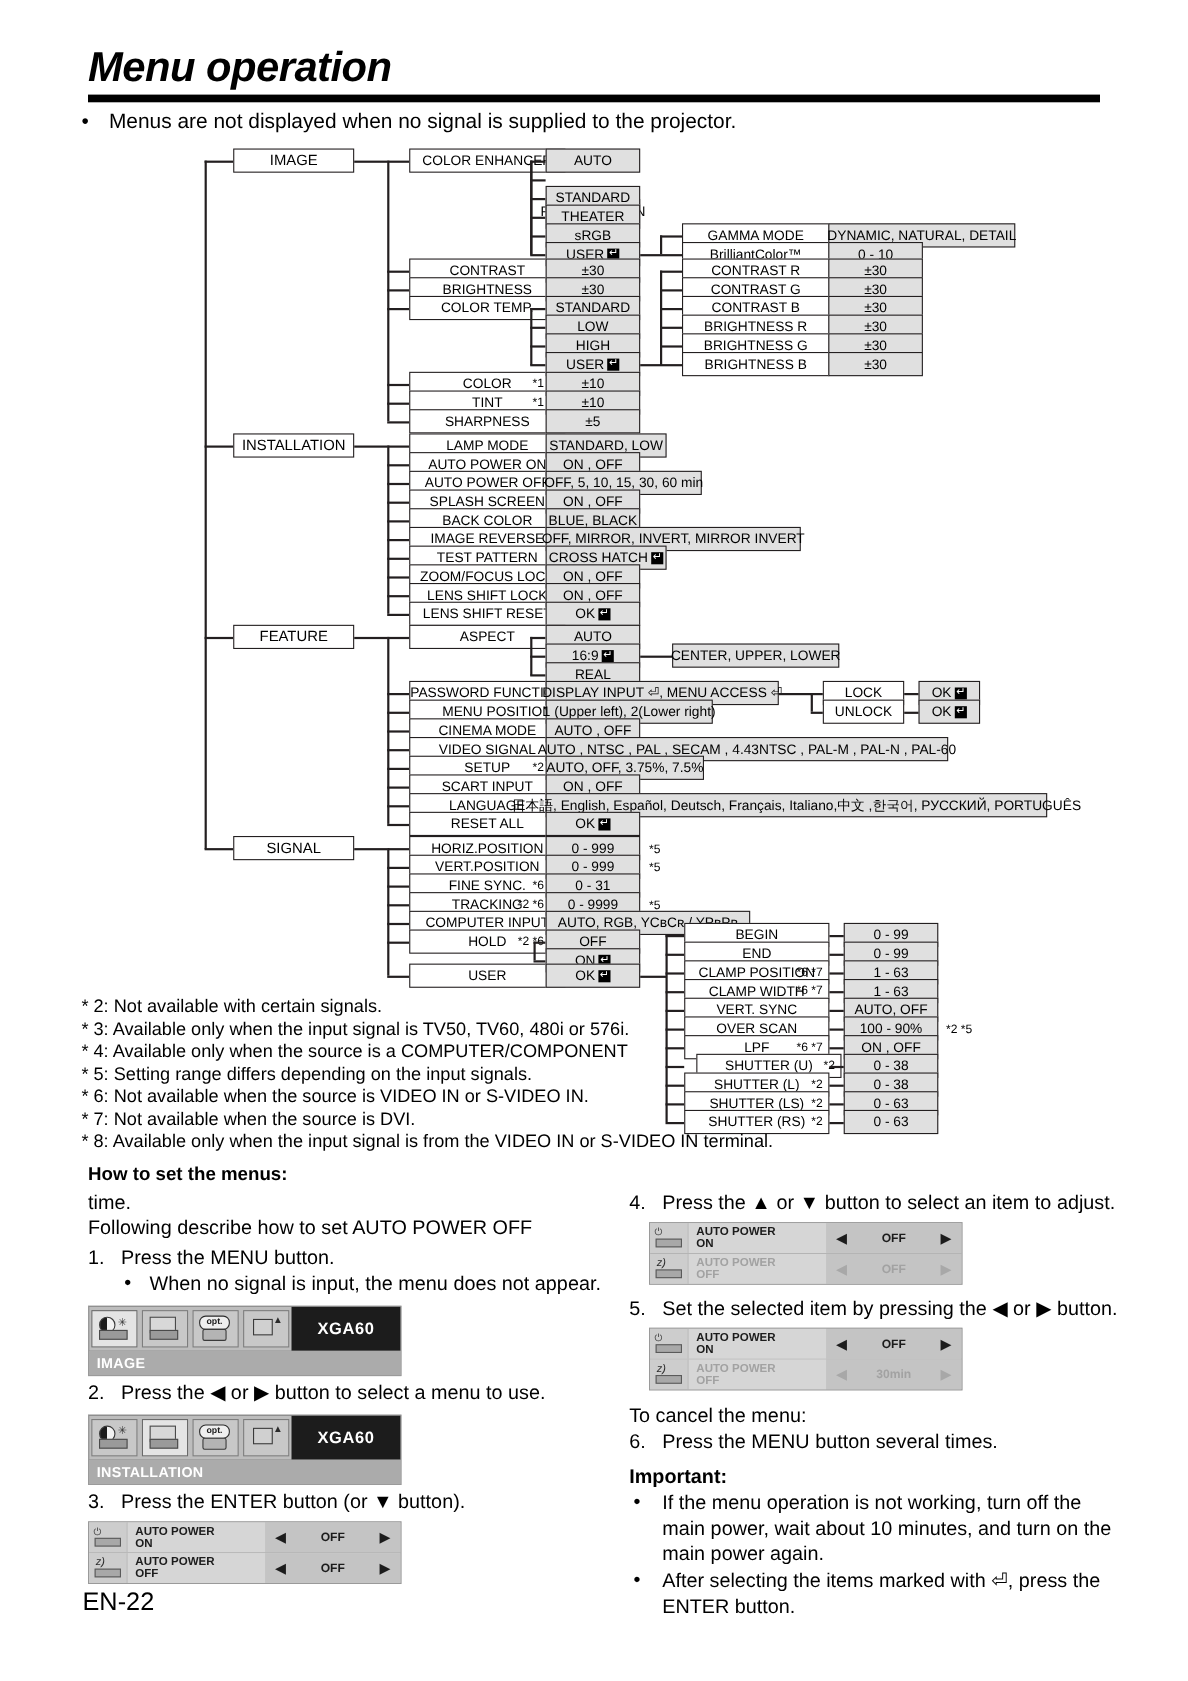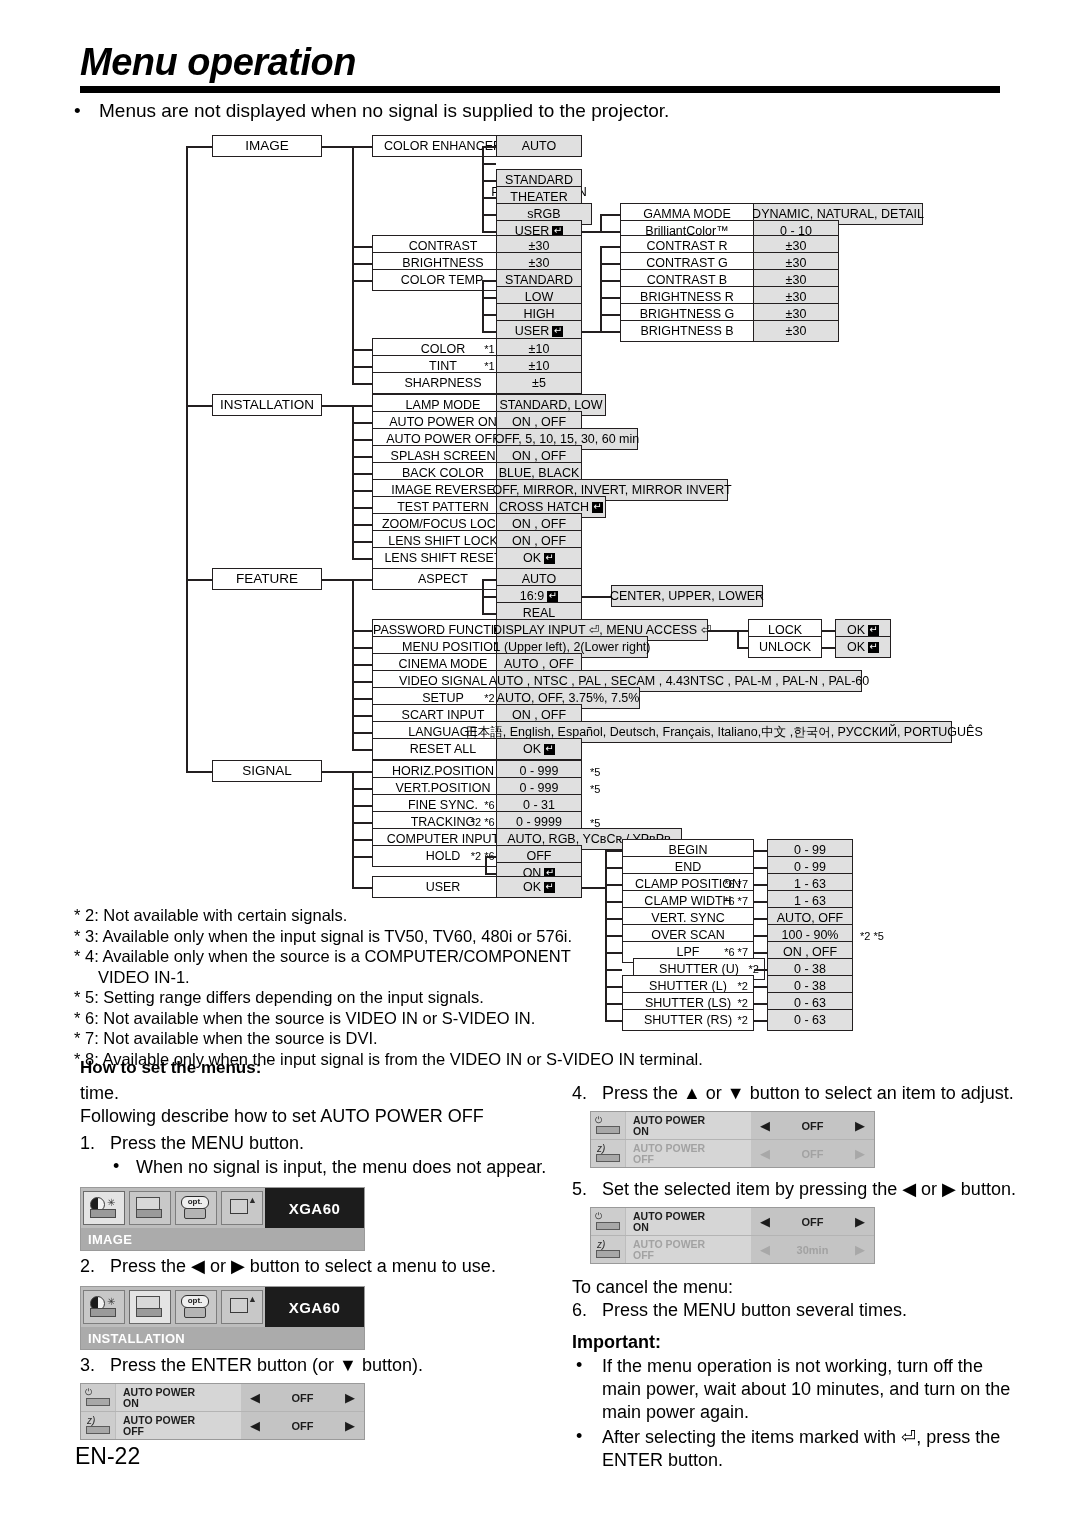--- a/index.html
+++ b/index.html
@@ -210,21 +210,21 @@
       </div>
     <div class="bx sh" style="left:496px;top:22px;width:86px;height:22px;margin-top:29px;">
       <span class="nar">PRESENTATION</span>
       </div>
     <div class="bx sh" style="left:496px;top:39px;width:86px;height:22px;">
       <span>STANDARD</span>
       </div>
     <div class="bx sh" style="left:496px;top:56px;width:86px;height:22px;">
       <span>THEATER</span>
       </div>
-    <div class="bx sh" style="left:496px;top:73px;width:96px;height:22px;">
+    <div class="bx sh" style="left:496px;top:73px;width:86px;height:22px;">
       <span>sRGB</span>
       </div>
     <div class="bx sh" style="left:496px;top:90px;width:86px;height:22px;">
       <span>USER</span>
         <span class="ent"></span>
       </div>
 
     <div class="h" style="left:514px;top:116px;width:18px;"></div>
     <div class="bx sh" style="left:496px;top:105px;width:86px;height:22px;">
       <span>±30</span>
@@ -730,21 +730,20 @@
     <div class="bx sh" style="left:767px;top:879px;width:86px;height:22px;">
       <span>0 - 63</span>
       </div>
 
   </div>
 
   <div id="footnotes">
     <div>* 2: Not available with certain signals.</div>
     <div>* 3: Available only when the input signal is TV50, TV60, 480i or 576i.</div>
     <div>* 4: Available only when the source is a COMPUTER/COMPONENT</div>
-    <div class="ind">VIDEO IN-1.</div>
     <div>* 5: Setting range differs depending on the input signals.</div>
     <div>* 6: Not available when the source is VIDEO IN or S-VIDEO IN.</div>
     <div>* 7: Not available when the source is DVI.</div>
     <div>* 8: Available only when the input signal is from the VIDEO IN or S-VIDEO IN terminal.</div>
   </div>
 
   <div id="col-left">
     <h2 class="sec">How to set the menus:</h2>
     <p class="body">time.</p>
     <p class="body">Following describe how to set AUTO POWER OFF</p>

